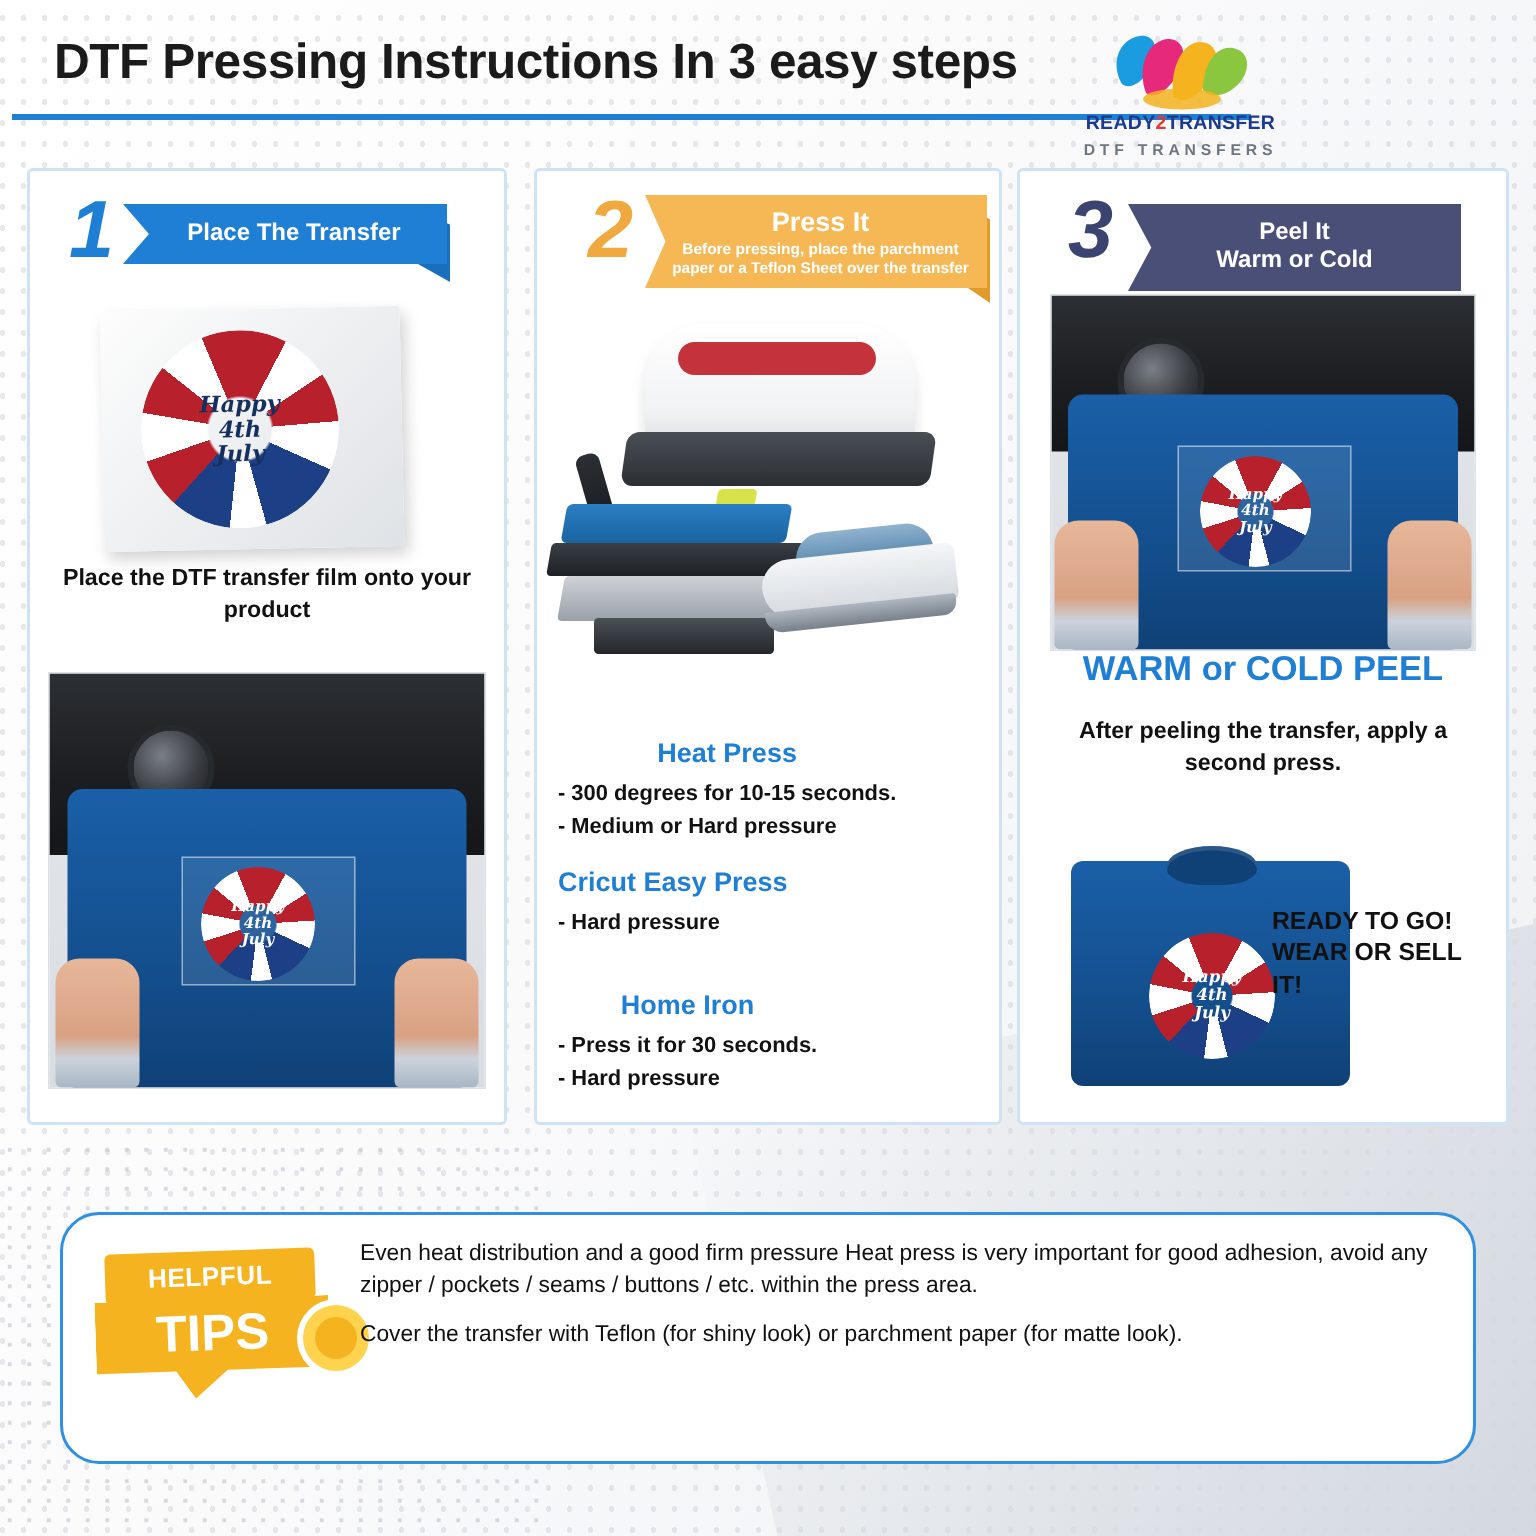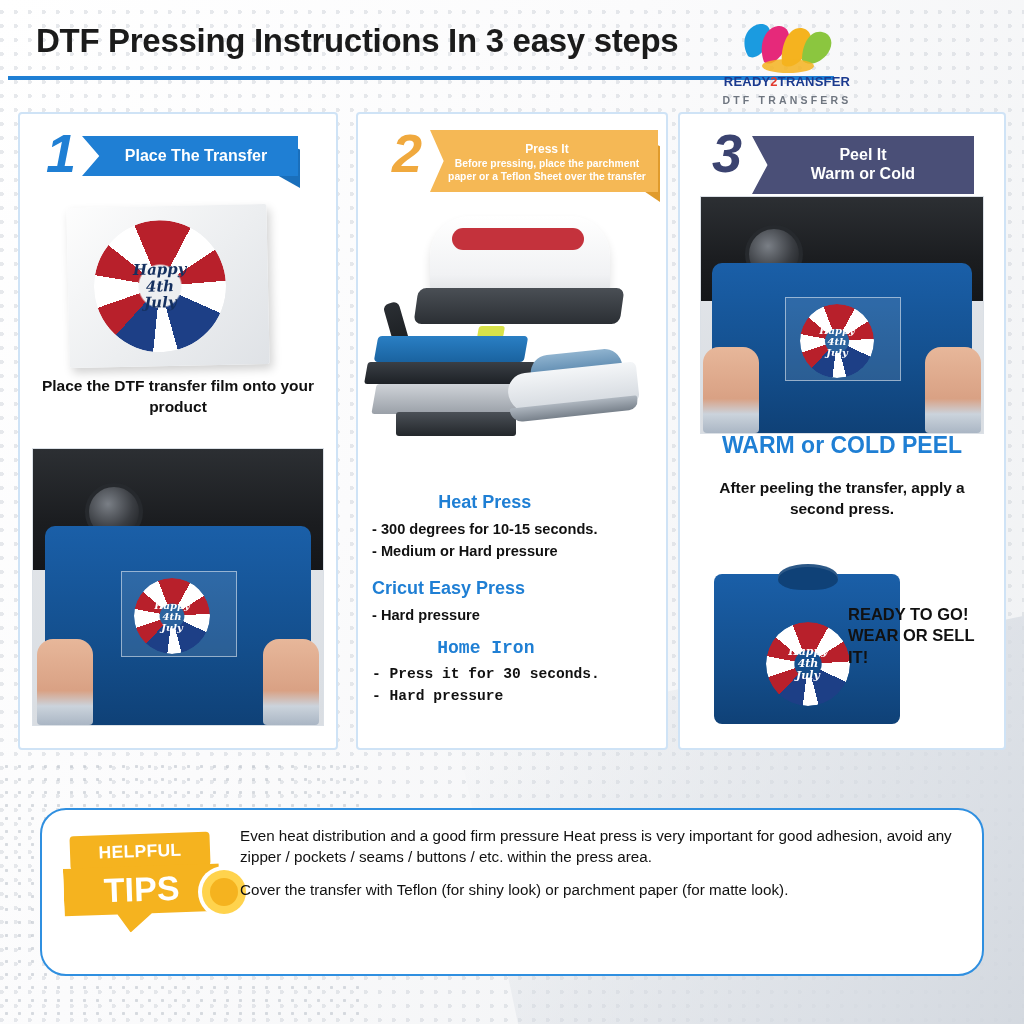--- a/index.html
+++ b/index.html
@@ -98,21 +98,21 @@
   }
 
   
   #step2-num { left: 392px; top: 126px; color: #f0a93e; }
   #banner2 {
     left: 430px; top: 130px; width: 228px; height: 62px;
     background: #f5b855;
     clip-path: polygon(0 0, 100% 0, 100% 100%, 0 100%, 6% 50%);
     padding: 3px 8px 0 14px;
   }
-  #banner2 .b-title { font-size: 12px; color:#ffffff; margin-bottom: 2px; }
+  #banner2 .b-title { font-size: 18px; color:#ffffff; margin-bottom: 2px; }
   #banner2 .b-sub { font-size: 10.3px; line-height: 1.25; color:#ffffff; font-weight: bold; }
   .ribbon-tail-2 {
     position: absolute; left: 636px; top: 134px; width: 24px; height: 68px;
     background: #e09b2c;
     clip-path: polygon(0 0, 100% 18%, 100% 100%, 0 76%);
   }
 
   
   #step3-num { left: 712px; top: 126px; color: #3b4370; }
   #banner3 {
@@ -413,21 +413,21 @@
   <div class="heat-h">Heat Press</div>
   <div class="heat-li">- 300 degrees for 10-15 seconds.</div>
   <div class="heat-li">- Medium or Hard pressure</div>
 </div>
 
 <div class="heat-block" style="top:578px;">
   <div class="heat-h">Cricut Easy Press</div>
   <div class="heat-li">- Hard pressure</div>
 </div>
 
-<div class="heat-block" style="top:638px;font-family:Liberation Mono, monospace;">
+<div class="heat-block" style="top:660px;">
   <div class="heat-h">Home Iron</div>
   <div class="heat-li">- Press it for 30 seconds.</div>
   <div class="heat-li">- Hard pressure</div>
 </div>
 
 <div class="panel" id="panel-3"></div>
 <div class="step-num" id="step3-num">3</div>
 <div class="banner" id="banner3">
   <div class="b-title">Peel It</div>
   <div class="b-title">Warm or Cold</div>

